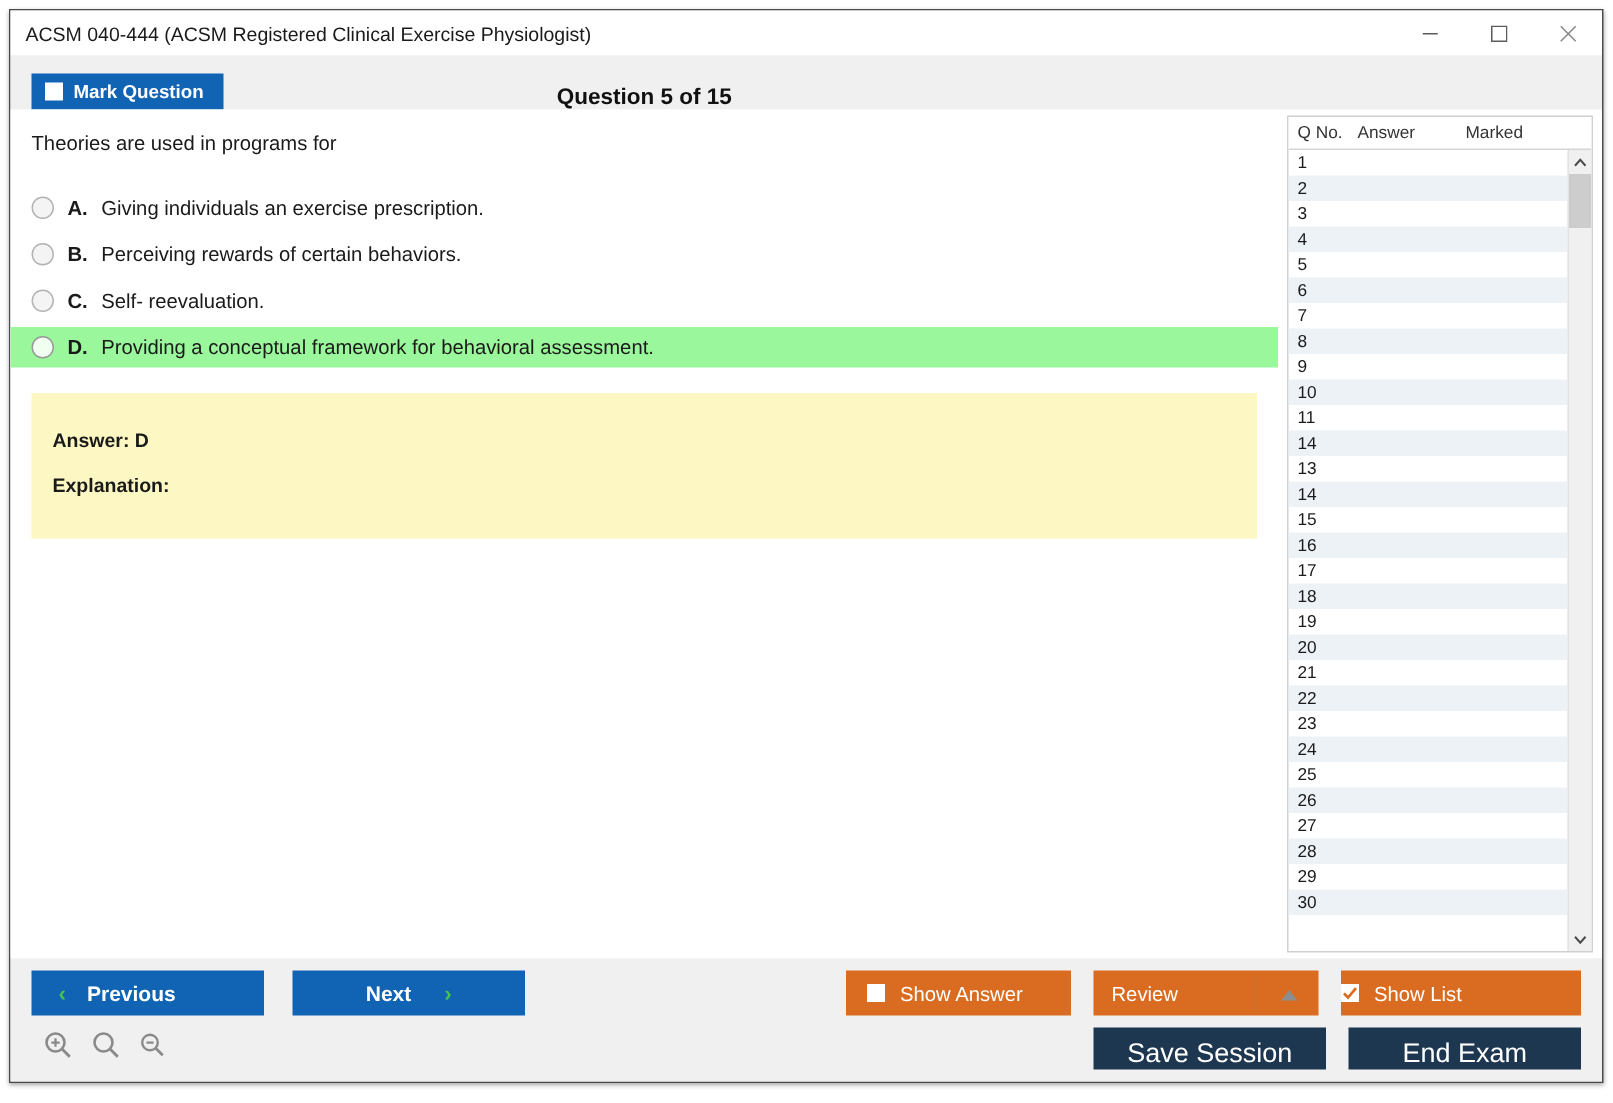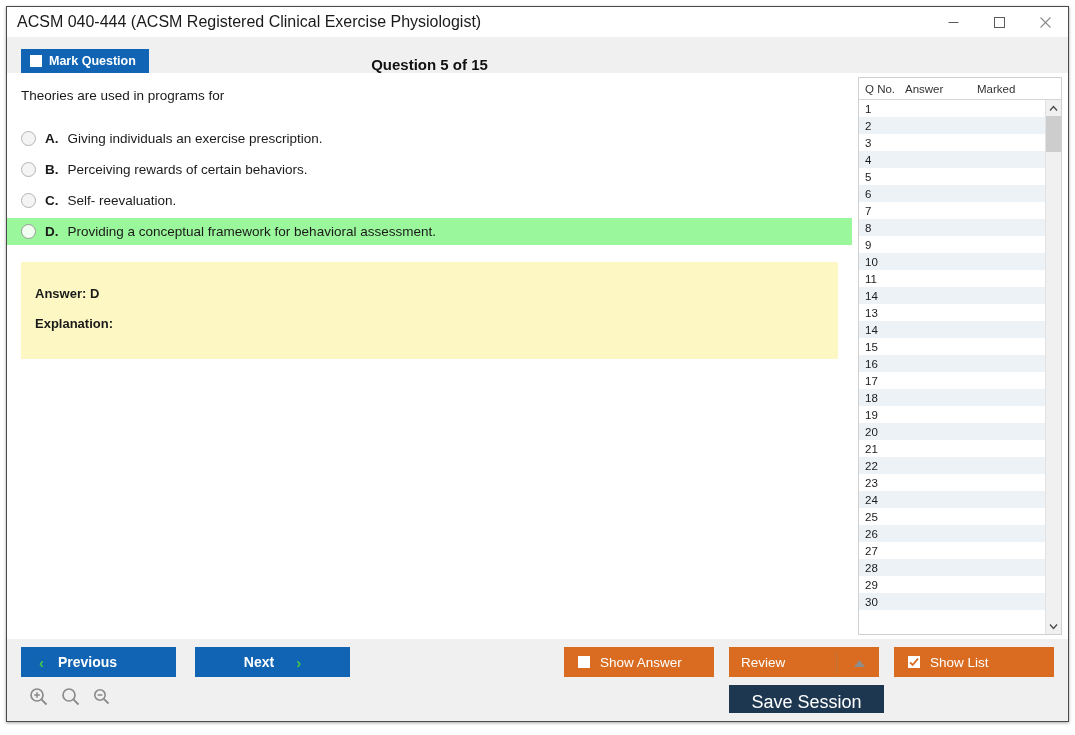--- a/index.html
+++ b/index.html
@@ -22,21 +22,21 @@
   }
 
   
   .titlebar {
     height: 30px;
     background: #ffffff;
     display: flex; align-items: center;
     flex: 0 0 30px;
   }
   .titlebar-text {
-    font-size: 16px;
+    font-size: 13px;
     color: #1a1a1a;
     padding-left: 10px;
     white-space: nowrap;
   }
   .win-controls { margin-left: auto; display: flex; height: 30px; }
   .win-btn {
     width: 46px; height: 30px;
     display: flex; align-items: center; justify-content: center;
     color: #5a5a5a;
   }
@@ -524,33 +524,36 @@
     <button class="orange-btn" style="left:722px; top:8px; width:150px; padding-left:12px;">
       <span>Review</span>
       <span class="split-div" style="right:42px;"></span>
       <span style="position:absolute; right:13px; top:9px;">
         <svg width="13" height="9" viewBox="0 0 13 9">
           <polygon points="6.5,1 12,8 1,8" fill="#8d8d8d"></polygon>
         </svg>
       </span>
     </button>
 
-    <button class="orange-btn" style="left:887px; top:8px; width:160px; padding-left:14px; gap:10px;">
+    <button class="orange-btn" style="left:887px; top:8px; width:160px; gap:10px;">
       <span class="cbox">
         <svg width="12" height="12" viewBox="0 0 12 12" style="position:absolute;left:0;top:0;">
           <polyline points="2,6.3 4.7,9 10,2.7" fill="none" stroke="#d96c20" stroke-width="1.8"></polyline>
         </svg>
       </span>
       <span>Show List</span>
     </button>
 
     <button class="dark-btn" style="left:722px; top:46px; width:155px;">
       <span>Save Session</span>
     </button>
 
+    <button class="dark-btn" style="left:892px; top:46px; width:155px;">
+      <span>End Exam</span>
+    </button>
 
     <div class="zoom-row">
       <span class="mag">
         <svg width="19" height="19" viewBox="0 0 19 19">
           <circle cx="8" cy="8" r="6" fill="none" stroke="#8a8a8a" stroke-width="1.7"></circle>
           <line x1="12.4" y1="12.4" x2="17.5" y2="17.5" stroke="#8a8a8a" stroke-width="1.9"></line>
           <line x1="5.2" y1="8" x2="10.8" y2="8" stroke="#8a8a8a" stroke-width="1.5"></line>
           <line x1="8" y1="5.2" x2="8" y2="10.8" stroke="#8a8a8a" stroke-width="1.5"></line>
         </svg>
       </span>

